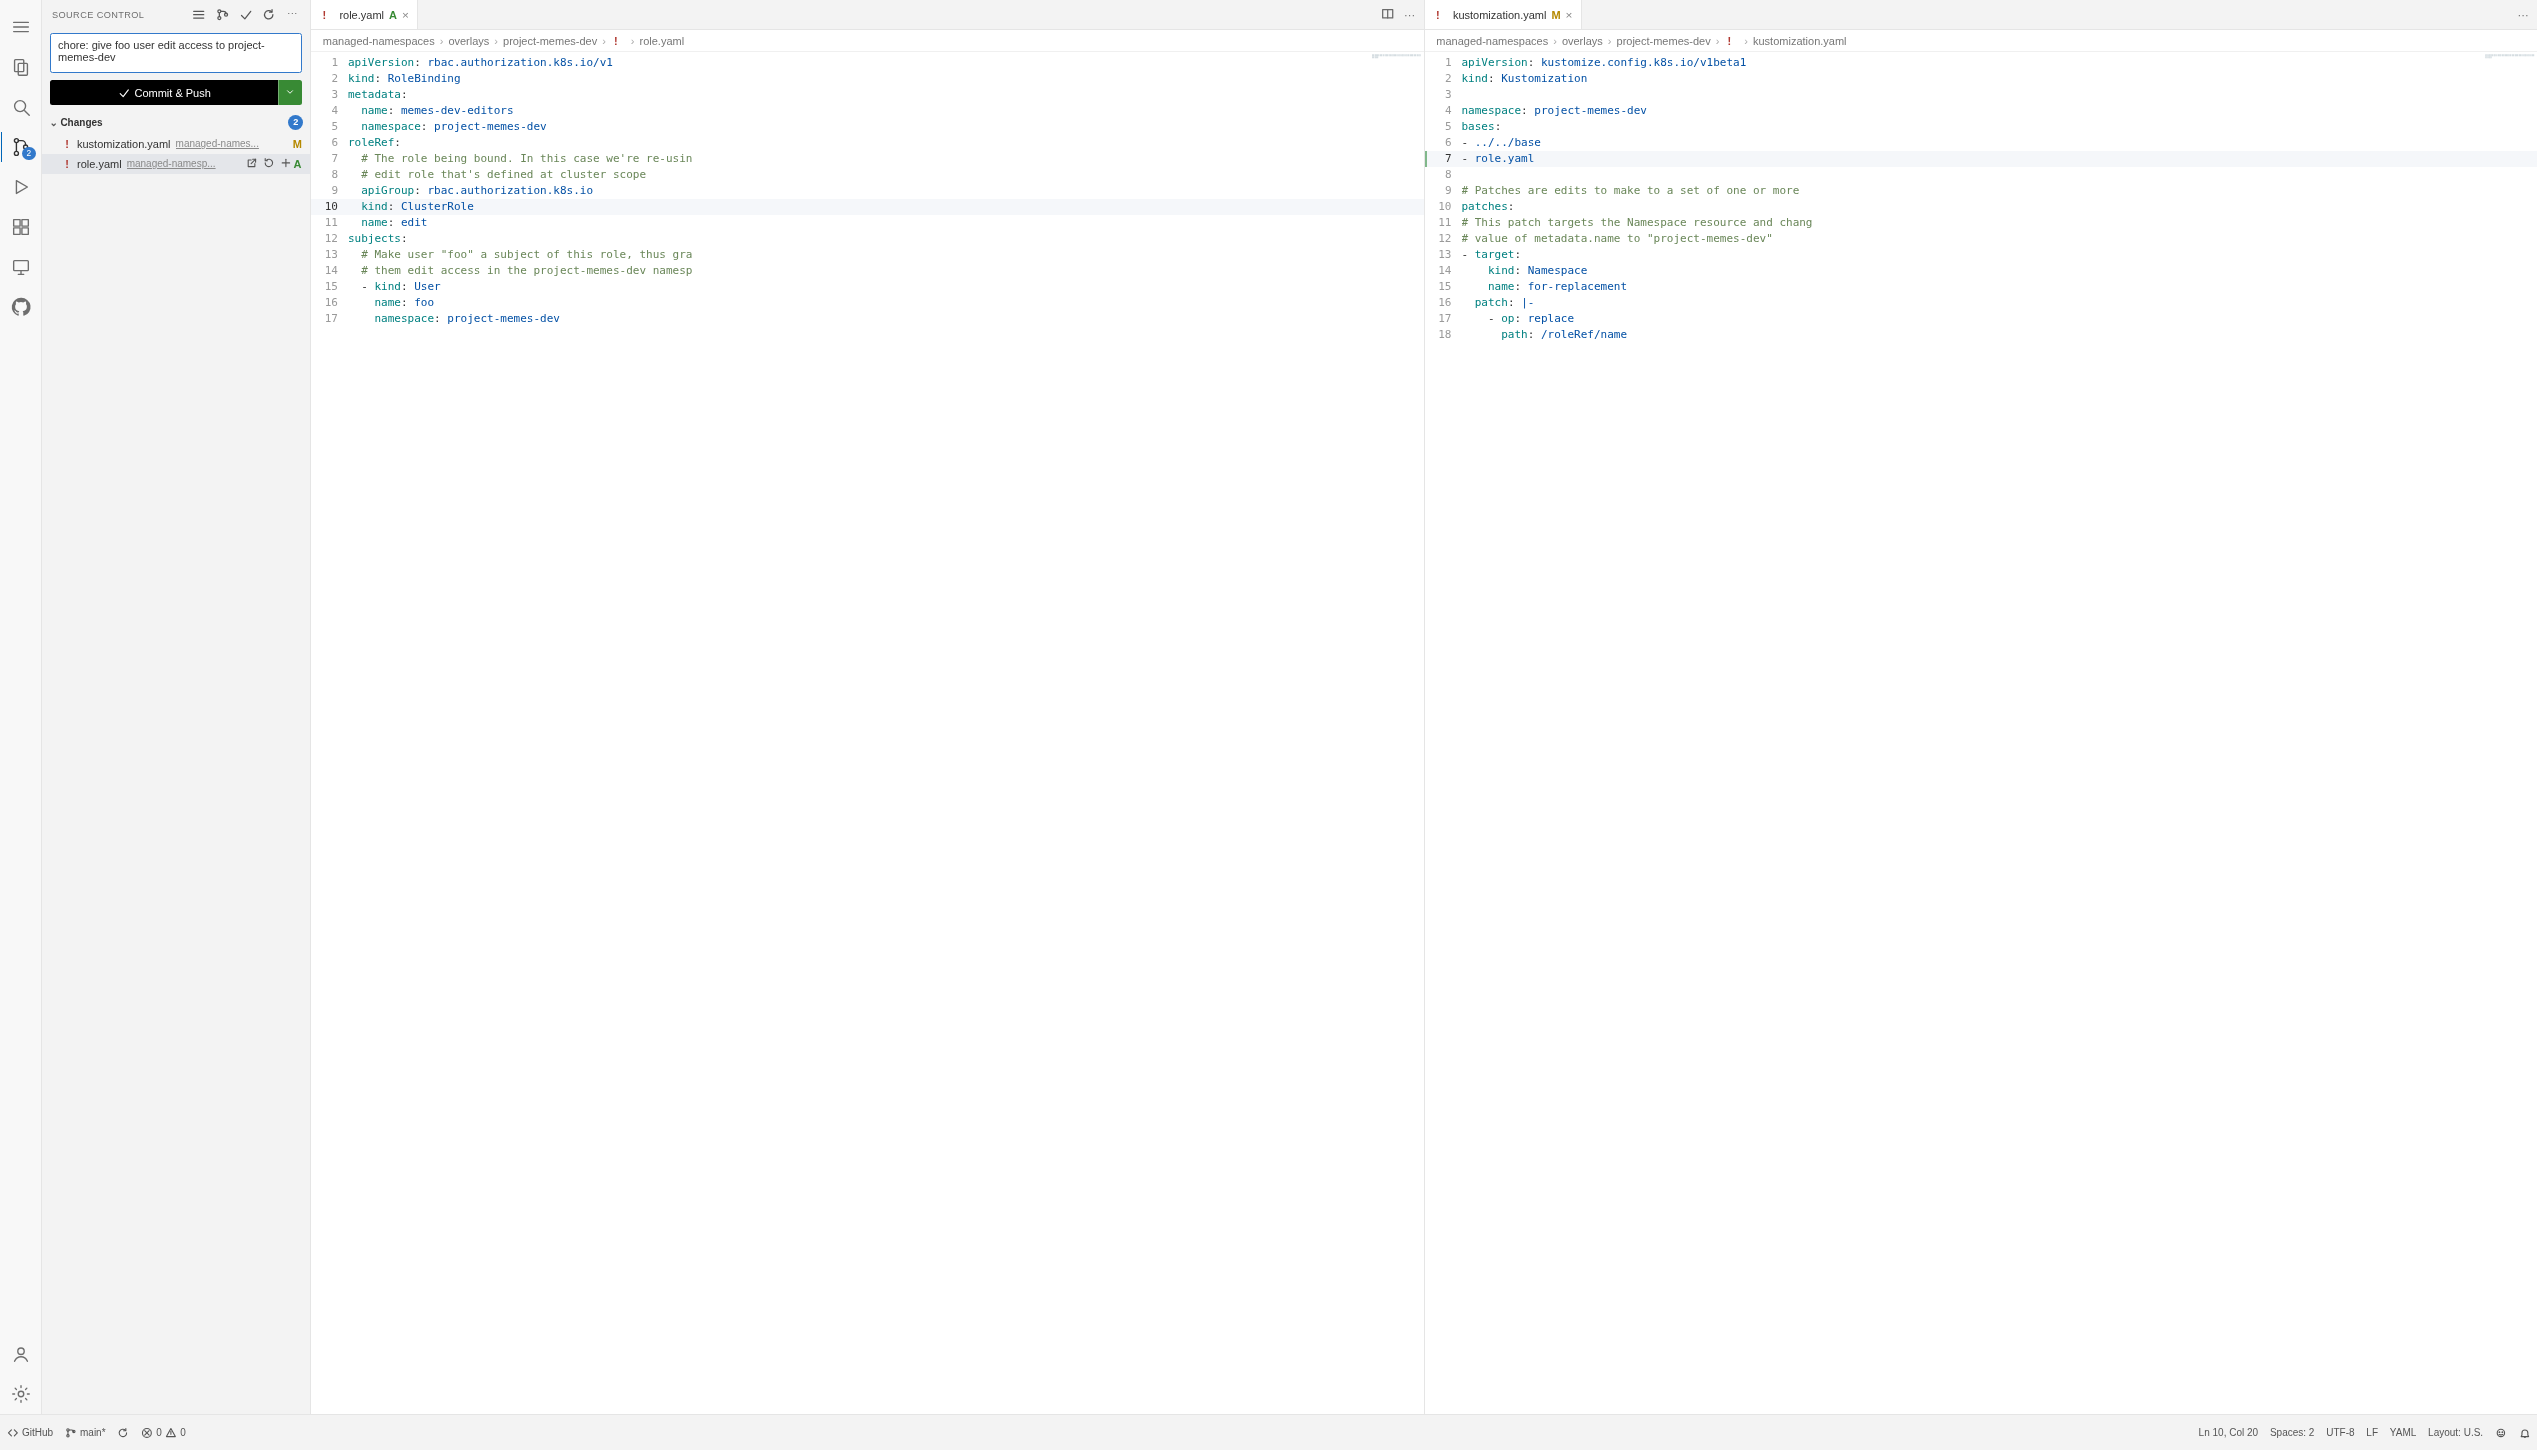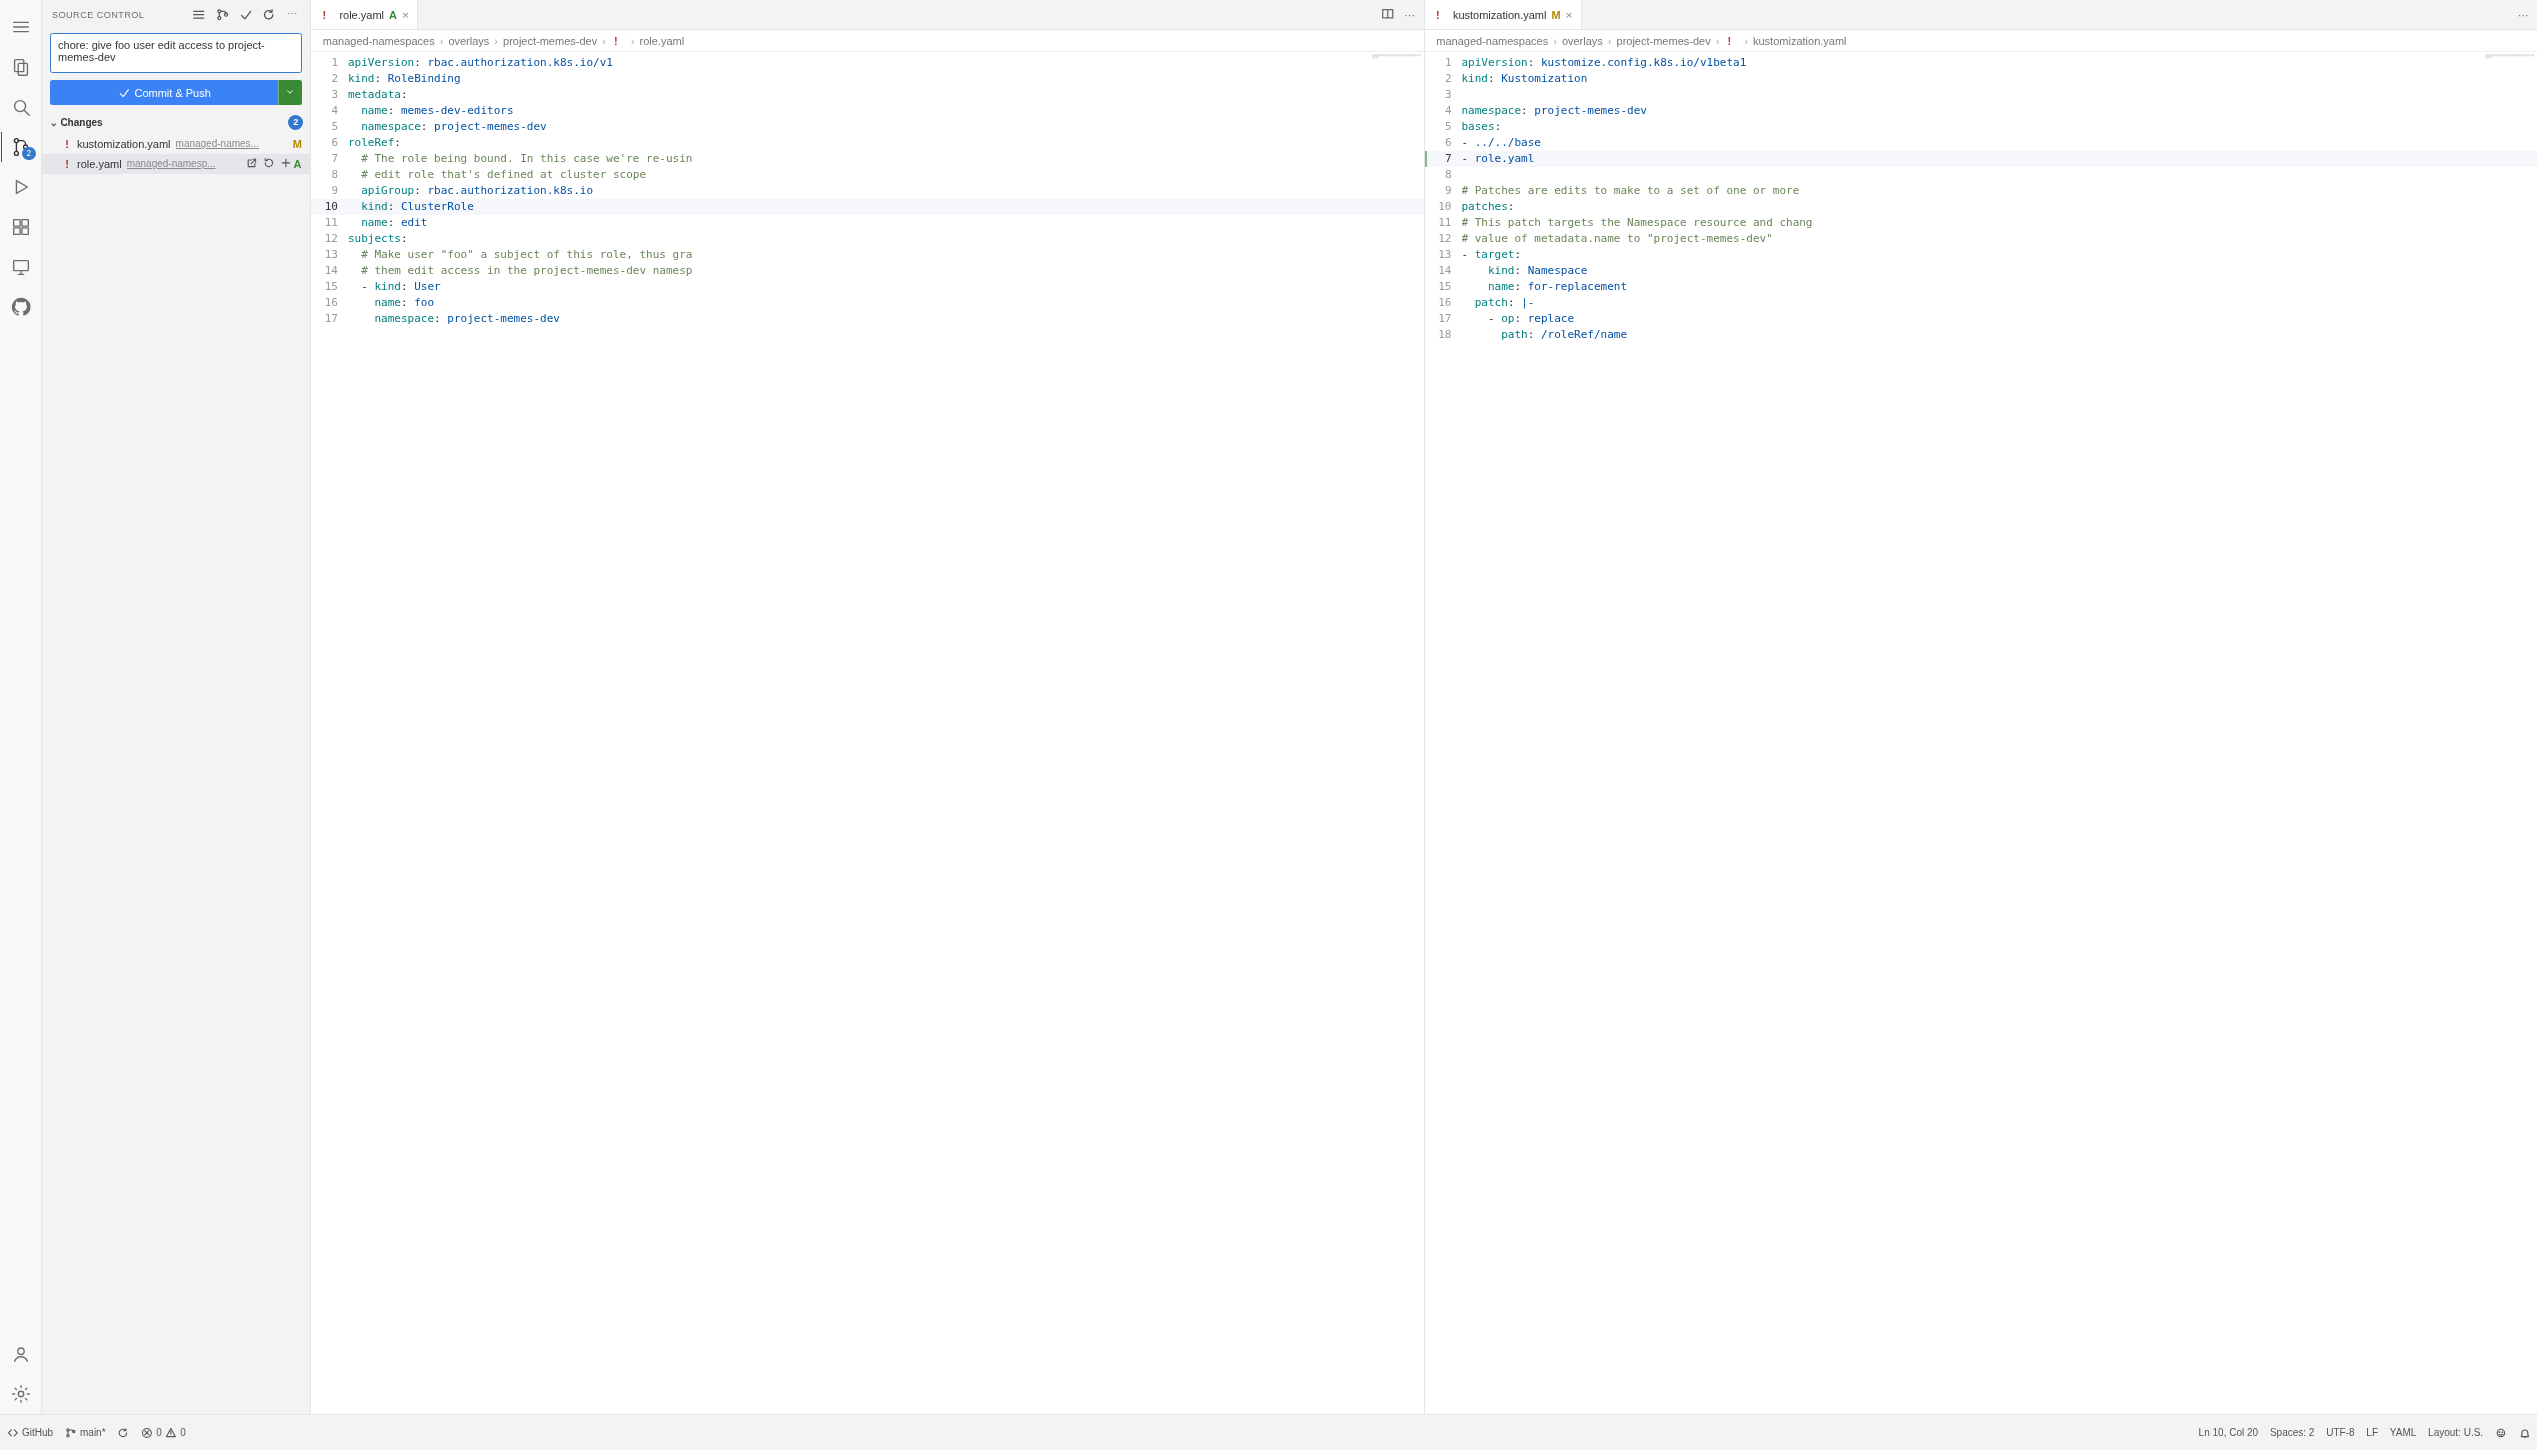--- a/index.html
+++ b/index.html
@@ -62,21 +62,21 @@
     border: 0.8px solid #3279cb;
     background: #fff;
     border-radius: 2.5px;
     padding: 5px 6.7px;
     font-size: 11px; color: #333;
     min-height: 40px;
     white-space: pre-wrap;
   }
   .commit-row { display: flex; margin: 0 8.4px 6.7px; }
   .commit-btn {
-    flex: 1; background: #3b82f6; color: #fff; border: none;
+    flex: 1; background: #000000; color: #fff; border: none;
     height: 25px; border-radius: 2.5px 0 0 2.5px; font-size: 11px; cursor: pointer;
     display: flex; align-items: center; justify-content: center; gap: 5px;
   }
   .commit-drop {
     width: 23.5px; background: #388a34; color: #fff; border: none; border-left: 0.8px solid rgba(255,255,255,0.3);
     height: 25px; border-radius: 0 2.5px 2.5px 0; cursor: pointer;
   }
   .changes-head {
     display: flex; align-items: center; padding: 3.4px 6.7px 3.4px 5px;
     font-size: 10px; color: #333; font-weight: 600;

